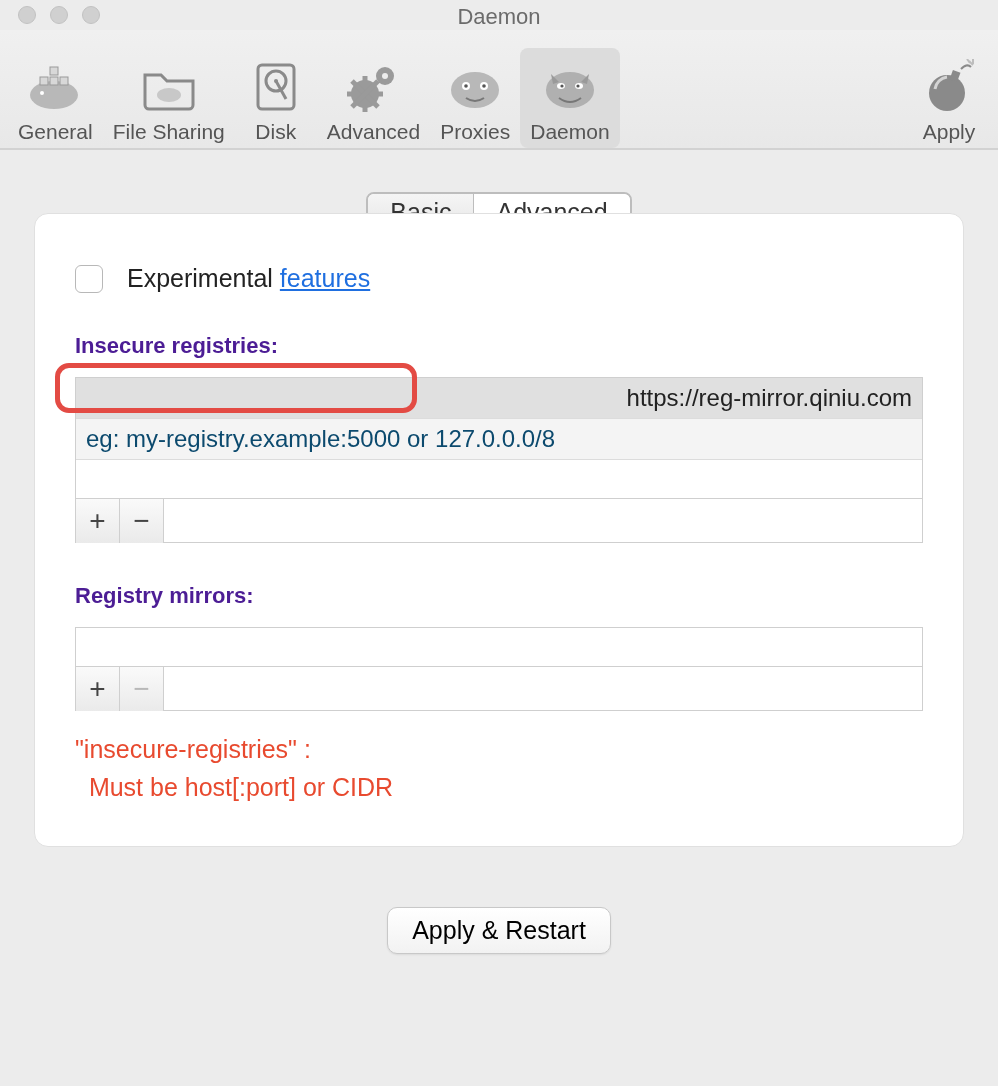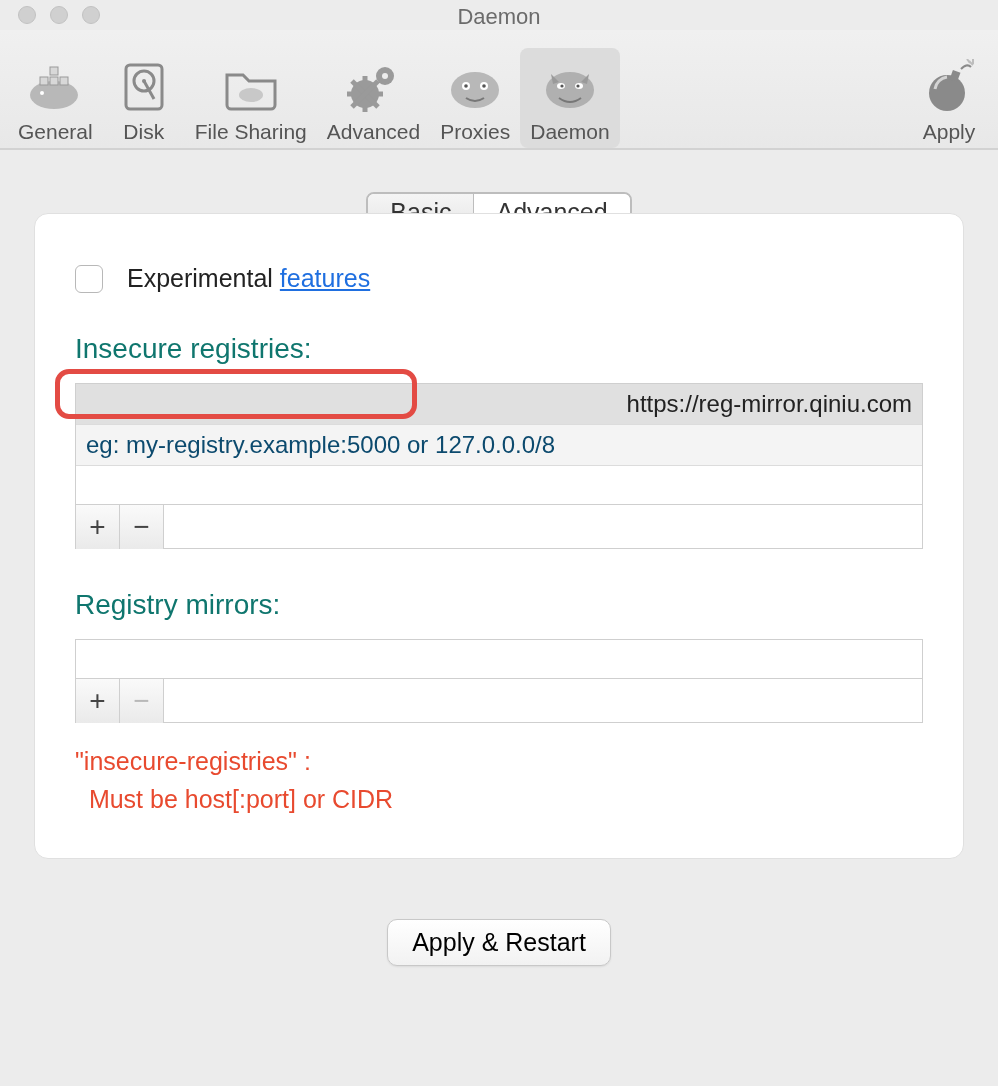--- a/index.html
+++ b/index.html
@@ -125,23 +125,24 @@
   }
   .chk {
     width: 28px; height: 28px;
     border: 1.5px solid #b8b8b8;
     border-radius: 6px;
     background: #fff;
   }
   .chk-text a { color: #1f6fe0; text-decoration: underline; }
 
   .section-label {
-    font-size: 28px;
-    color: #0f766e;
+    font-size: 22px;
+    color: #4c1d95;
     margin-bottom: 18px;
+    font-weight: bold;
   }
 
   .list-box {
     border: 1.5px solid #cfcfcf;
     margin-bottom: 40px;
   }
   .list-row {
     font-size: 24px;
     padding: 6px 10px;
     border-bottom: 1px solid #dcdcdc;
@@ -241,38 +242,38 @@
         <rect x="36" y="16" width="8" height="8" fill="#d8d8d8" stroke="#999"></rect>
         <rect x="26" y="6" width="8" height="8" fill="#d8d8d8" stroke="#999"></rect>
         <circle cx="18" cy="32" r="2" fill="#fff"></circle>
       </svg>
     </div>
     <div class="label">General</div>
   </div>
 
   <div class="toolbar-item">
     <div class="icon-wrap">
+      <svg width="60" height="52" viewBox="0 0 60 52">
+        <path d="M6 14 h16 l6 6 h26 v24 a4 4 0 0 1 -4 4 H10 a4 4 0 0 1 -4 -4 Z" fill="none" stroke="#8a8a8a" stroke-width="3"></path>
+        <ellipse cx="30" cy="34" rx="12" ry="7" fill="#c8c8c8"></ellipse>
+      </svg>
+    </div>
+    <div class="label">File Sharing</div>
+  </div>
+
+  <div class="toolbar-item">
+    <div class="icon-wrap">
       <svg width="52" height="56" viewBox="0 0 52 56">
         <rect x="8" y="6" width="36" height="44" rx="4" fill="none" stroke="#8a8a8a" stroke-width="3"></rect>
         <circle cx="26" cy="22" r="10" fill="none" stroke="#8a8a8a" stroke-width="3"></circle>
         <circle cx="26" cy="22" r="2" fill="#8a8a8a"></circle>
         <line x1="26" y1="22" x2="36" y2="40" stroke="#8a8a8a" stroke-width="3"></line>
       </svg>
     </div>
     <div class="label">Disk</div>
-  </div>
-
-  <div class="toolbar-item">
-    <div class="icon-wrap">
-      <svg width="60" height="52" viewBox="0 0 60 52">
-        <path d="M6 14 h16 l6 6 h26 v24 a4 4 0 0 1 -4 4 H10 a4 4 0 0 1 -4 -4 Z" fill="none" stroke="#8a8a8a" stroke-width="3"></path>
-        <ellipse cx="30" cy="34" rx="12" ry="7" fill="#c8c8c8"></ellipse>
-      </svg>
-    </div>
-    <div class="label">File Sharing</div>
   </div>
 
   <div class="toolbar-item">
     <div class="icon-wrap">
       <svg width="60" height="54" viewBox="0 0 60 54">
         <g fill="#9a9a9a">
           <circle cx="22" cy="34" r="14"></circle>
           <circle cx="22" cy="34" r="5" fill="#ececec"></circle>
           <circle cx="42" cy="16" r="9"></circle>
           <circle cx="42" cy="16" r="3" fill="#ececec"></circle>

